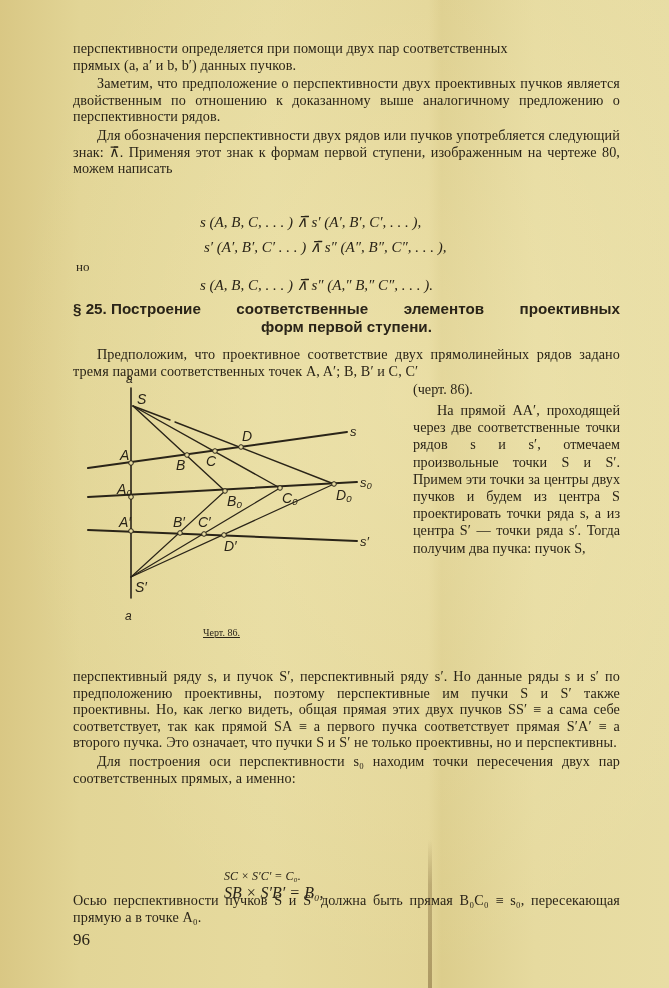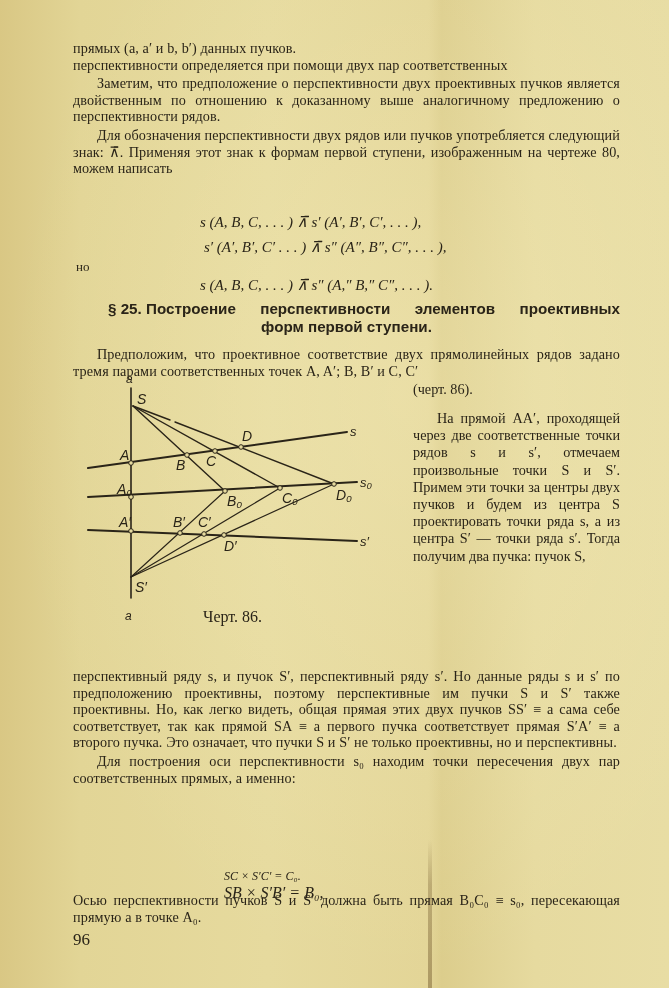--- a/index.html
+++ b/index.html
@@ -26,65 +26,65 @@
   .p { margin: 0; }
   .indent { text-indent: 24px; }
   .formula {
     position: absolute; font-size: 15px; font-style: italic; white-space: nowrap;
   }
   .heading {
     position: absolute; left: 73px; width: 547px; text-align: center;
     font-family: "Liberation Sans", sans-serif; font-weight: bold; font-size: 15.2px; line-height: 18px;
     color: #2a2418;
   }
-  .heading .row1 { display: flex; justify-content: space-between; margin-left: 35px; }
+  .heading .row1 { display: flex; justify-content: space-between; }
   .fig-caption {
-    position: absolute; left: 203px; top: 608px; font-size: 16px;
+    position: absolute; left: 203px; top: 627px; font-size: 10px; text-decoration: underline;
   }
   .side-col {
     position: absolute; left: 413px; width: 207px; font-size: 14.2px; line-height: 17.2px; text-align: justify;
   }
   .page-num { position: absolute; left: 73px; top: 922px; font-size: 17px; }
   svg text { font-family: "Liberation Sans", sans-serif; font-style: italic; fill: #2a2418; }
 </style>
 </head>
 <body>
 
 <div class="page-shade"></div>
 <div class="tear"></div>
 
 <div class="text" style="top:40px;">
+  <p class="p">перспективности определяется при помощи двух пар соответственных</p>
   <p class="p">прямых (a, a′ и b, b′) данных пучков.</p>
-  <p class="p">перспективности определяется при помощи двух пар соответственных</p>
   <p class="p indent" style="margin-top:2px;">Заметим, что предположение о перспективности двух проективных пучков является двойственным по отношению к доказанному выше аналогичному предложению о перспективности рядов.</p>
   <p class="p indent" style="margin-top:2px;">Для обозначения перспективности двух рядов или пучков употребляется следующий знак: ⊼̄. Применяя этот знак к формам первой ступени, изображенным на чертеже 80, можем написать</p>
 </div>
 
 <div class="formula" style="left:200px; top:213px;">s (A, B, C, . . . ) ⊼̄ s′ (A′, B′, C′, . . . ),</div>
 <div class="formula" style="left:204px; top:238px;">s′ (A′, B′, C′ . . . ) ⊼̄ s″ (A″, B″, C″, . . . ),</div>
 <div class="formula" style="left:76px; top:259px; font-style:normal; font-size:13px;">но</div>
 <div class="formula" style="left:200px; top:276px;">s (A, B, C, . . . ) ⊼̄ s″ (A,″ B,″ C″, . . . ).</div>
 
 <div class="heading" style="top:300px;">
   <div class="row1">
     <span>§ 25. Построение</span>
-    <span>перспективности</span>
+    <span>соответственные</span>
     <span>элементов</span>
     <span>проективных</span>
   </div>
   <div>форм первой ступени.</div>
 </div>
 
 <div class="text" style="top:346px;">
   <p class="p indent">Предположим, что проективное соответствие двух прямолинейных рядов задано тремя парами соответственных точек A, A′; B, B′ и C, C′</p>
 </div>
 <div class="side-col" style="top:381px; left:413px;">(черт. 86).</div>
 
 <div class="side-col" style="top:398px;">
-  <p class="p indent" style="margin-top:12px;">На прямой AA′, проходящей через две соответственные точки рядов s и s′, отмечаем произвольные точки S и S′. Примем эти точки за центры двух пучков и будем из центра S проектировать точки ряда s, а из центра S′ — точки ряда s′. Тогда получим два пучка: пучок S,</p>
+  <p class="p indent" style="margin-top:4px;">На прямой AA′, проходящей через две соответственные точки рядов s и s′, отмечаем произвольные точки S и S′. Примем эти точки за центры двух пучков и будем из центра S проектировать точки ряда s, а из центра S′ — точки ряда s′. Тогда получим два пучка: пучок S,</p>
 </div>
 
 <svg style="position:absolute; left:0; top:0;" width="669" height="988" viewBox="0 0 669 988">
   <g stroke="#2a2418" fill="none" stroke-linecap="round">
 
     <line x1="131" y1="388" x2="131" y2="598" stroke-width="1.6"></line>
 
     <line x1="88" y1="468" x2="347" y2="432" stroke-width="2"></line>
 
     <line x1="88" y1="497" x2="357" y2="482" stroke-width="2"></line>

